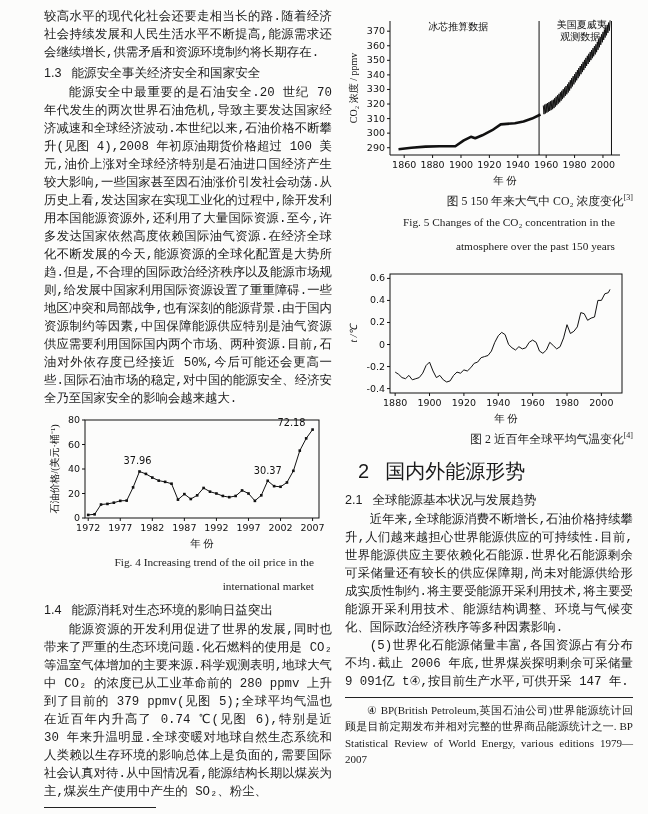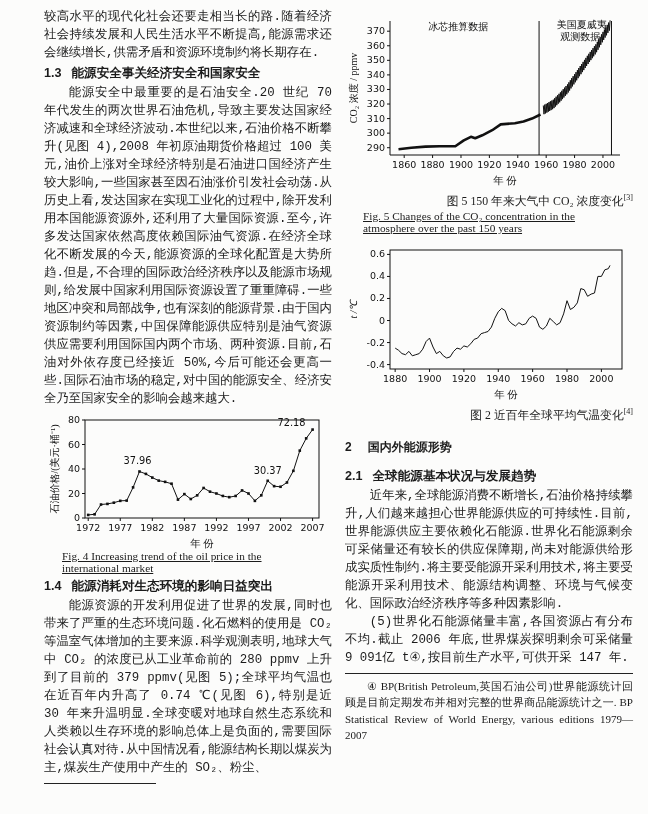--- a/index.html
+++ b/index.html
@@ -5,30 +5,30 @@
   html,body{margin:0;padding:0;}
   body{
     width:648px;height:814px;background:#fcfcfb;color:#1b1b1b;
     font-family:"Liberation Serif","DejaVu Serif",serif;
     font-size:12.4px;line-height:18px;overflow:hidden;
   }
   .page{display:flex;gap:13px;padding:8px 23px 0 44px;box-sizing:border-box;}
   .col{width:288px;flex:0 0 288px;}
   p.body{margin:0;text-align:justify;font-family:Liberation Mono, monospace;}
   p.indent{text-indent:2em;}
-  .h-sub{font-family:"Liberation Sans","DejaVu Sans",sans-serif;font-weight:bold;
+  .h-sub{font-family:"Liberation Sans","DejaVu Sans",sans-serif;font-weight:normal;
          font-size:12.6px;line-height:20px;margin:1px 0;}
   .h-sub .num{margin-right:10px;}
-  .h-main{font-family:"Liberation Sans","DejaVu Sans",sans-serif;font-weight:bold;
-          font-size:12px;line-height:26px;margin:10px 0 6px 0;}
+  .h-main{font-family:"Liberation Sans","DejaVu Sans",sans-serif;font-weight:normal;
+          font-size:20px;line-height:26px;margin:10px 0 6px 13px;}
   .h-main .num{margin-right:16px;}
   .figure{margin:4px 0 2px 0;}
   .cap-zh{text-align:right;font-size:11.8px;line-height:17px;margin-top:2px;}
   .cap-zh sup{font-size:8px;}
-  .cap-en{text-align:left;font-size:11.3px;line-height:12px;padding:0 18px;text-decoration:underline;}
+  .cap-en{text-align:right;font-size:11.3px;line-height:24px;padding:0 18px;}
   .footnote{font-size:11px;line-height:16.5px;margin-top:6px;}
   .fn-rule-short{border:none;border-top:1px solid #222;width:112px;margin:0 0 4px 0;}
   .fn-rule-long{border:none;border-top:1px solid #222;width:100%;margin:0 0 4px 0;}
   .fn-text{text-indent:2em;text-align:justify;}
   svg{display:block;margin:0 auto;}
   svg text{fill:#111;}
   .spacer-s{height:3px;}
 </style>
 </head>
 <body>

